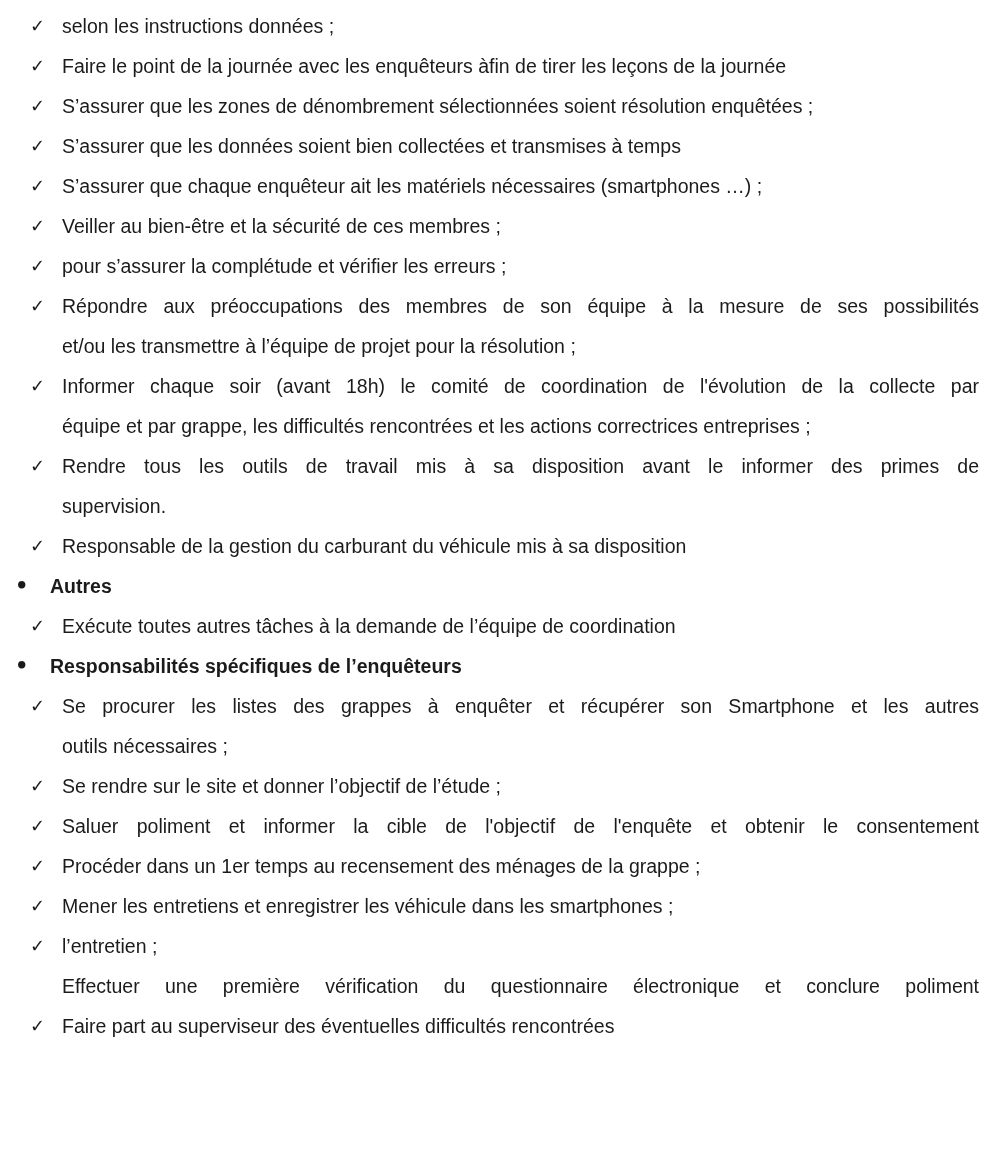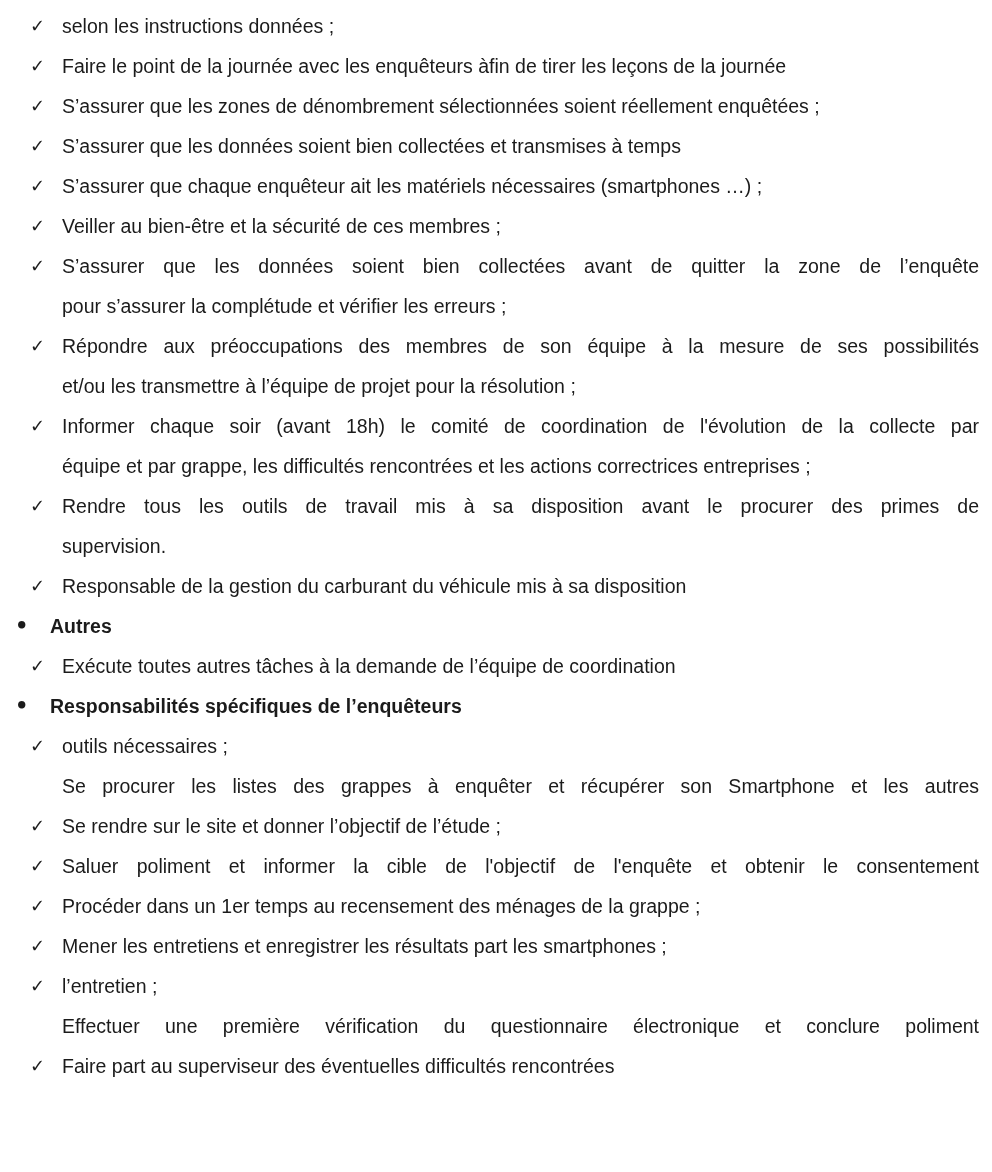--- a/index.html
+++ b/index.html
@@ -66,56 +66,56 @@
     <span class="text"><div class="line">selon les instructions données ;</div></span>
   </div>
 
   <div class="item">
     <span class="marker">✓</span>
     <span class="text"><div class="line">Faire le point de la journée avec les enquêteurs àfin de tirer les leçons de la journée</div></span>
   </div>
 
   <div class="item">
     <span class="marker">✓</span>
-    <span class="text"><div class="line">S’assurer que les zones de dénombrement sélectionnées soient réellement enquêtées ;</div></span>
+    <span class="text"><div class="line">S’assurer que les zones de dénombrement sélectionnées soient résolution enquêtées ;</div></span>
   </div>
 
   <div class="item">
     <span class="marker">✓</span>
     <span class="text"><div class="line">S’assurer que les données soient bien collectées et transmises à temps</div></span>
   </div>
 
   <div class="item">
     <span class="marker">✓</span>
     <span class="text"><div class="line">S’assurer que chaque enquêteur ait les matériels nécessaires (smartphones …) ;</div></span>
   </div>
 
   <div class="item">
     <span class="marker">✓</span>
     <span class="text"><div class="line">Veiller au bien-être et la sécurité de ces membres ;</div></span>
   </div>
 
   <div class="item">
     <span class="marker">✓</span>
-    <span class="text"><div class="line fill">S’assurer que les données soient bien collectées avant de quitter la zone de l’enquête</div><div class="line">pour s’assurer la complétude et vérifier les erreurs ;</div></span>
+    <span class="text"><div class="line">pour s’assurer la complétude et vérifier les erreurs ;</div></span>
   </div>
 
   <div class="item">
     <span class="marker">✓</span>
     <span class="text"><div class="line fill">Répondre aux préoccupations des membres de son équipe à la mesure de ses possibilités</div><div class="line">et/ou les transmettre à l’équipe de projet pour la résolution ;</div></span>
   </div>
 
   <div class="item">
     <span class="marker">✓</span>
     <span class="text"><div class="line fill">Informer chaque soir (avant 18h) le comité de coordination de l'évolution de la collecte par</div><div class="line">équipe et par grappe, les difficultés rencontrées et les actions correctrices entreprises <span class="u-suffix">;</span></div></span>
   </div>
 
   <div class="item">
     <span class="marker">✓</span>
-    <span class="text"><div class="line fill">Rendre tous les outils de travail mis à sa disposition avant le procurer des primes de</div><div class="line">supervision.</div></span>
+    <span class="text"><div class="line fill">Rendre tous les outils de travail mis à sa disposition avant le informer des primes de</div><div class="line">supervision.</div></span>
   </div>
 
   <div class="item">
     <span class="marker">✓</span>
     <span class="text"><div class="line">Responsable de la gestion du carburant du véhicule mis à sa disposition</div></span>
   </div>
 
   <div class="item bullet">
     <span class="marker">•</span>
     <span class="text"><div class="line">Autres</div></span>
@@ -126,41 +126,41 @@
     <span class="text"><div class="line">Exécute toutes autres tâches à la demande de l’équipe de coordination</div></span>
   </div>
 
   <div class="item bullet">
     <span class="marker">•</span>
     <span class="text"><div class="line">Responsabilités spécifiques de l’enquêteurs</div></span>
   </div>
 
   <div class="item">
     <span class="marker">✓</span>
-    <span class="text"><div class="line">outils nécessaires ;</div><div class="line fill">Se procurer les listes des grappes à enquêter et récupérer son Smartphone et les autres</div></span>
+    <span class="text"><div class="line fill">Se procurer les listes des grappes à enquêter et récupérer son Smartphone et les autres</div><div class="line">outils nécessaires ;</div></span>
   </div>
 
   <div class="item">
     <span class="marker">✓</span>
     <span class="text"><div class="line">Se rendre sur le site et donner l’objectif de l’étude ;</div></span>
   </div>
 
   <div class="item">
     <span class="marker">✓</span>
     <span class="text"><div class="line fill">Saluer poliment et informer la cible de l'objectif de l'enquête et obtenir le consentement</div></span>
   </div>
 
   <div class="item">
     <span class="marker">✓</span>
     <span class="text"><div class="line">Procéder dans un 1er temps au recensement des ménages de la grappe ;</div></span>
   </div>
 
   <div class="item">
     <span class="marker">✓</span>
-    <span class="text"><div class="line">Mener les entretiens et enregistrer les résultats part les smartphones ;</div></span>
+    <span class="text"><div class="line">Mener les entretiens et enregistrer les véhicule dans les smartphones ;</div></span>
   </div>
 
   <div class="item">
     <span class="marker">✓</span>
     <span class="text"><div class="line">l’entretien ;</div><div class="line fill">Effectuer une première vérification du questionnaire électronique et conclure poliment</div></span>
   </div>
 
   <div class="item">
     <span class="marker">✓</span>
     <span class="text"><div class="line">Faire part au superviseur des éventuelles difficultés rencontrées</div></span>

